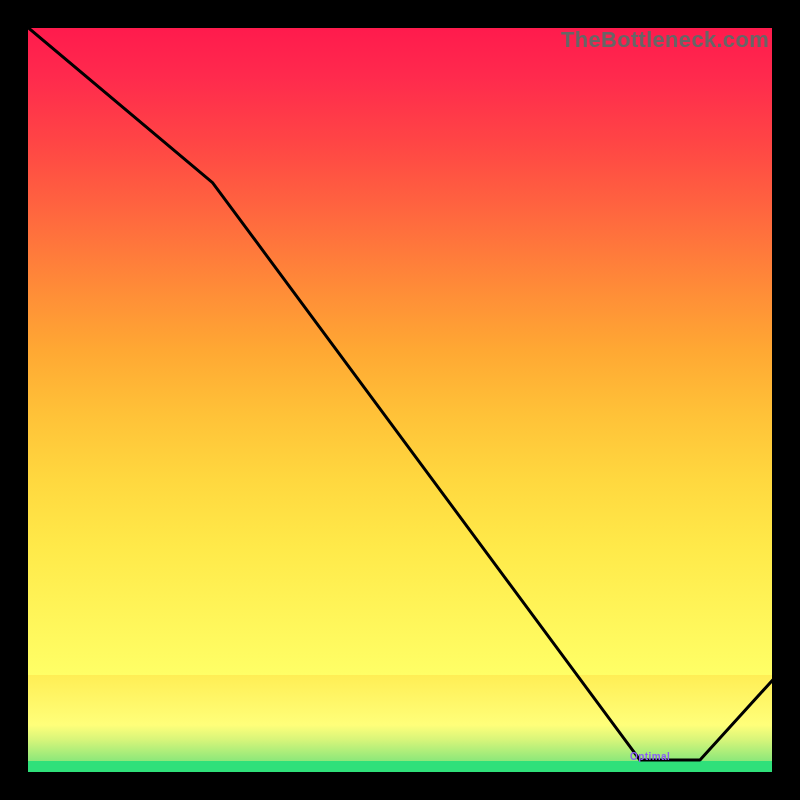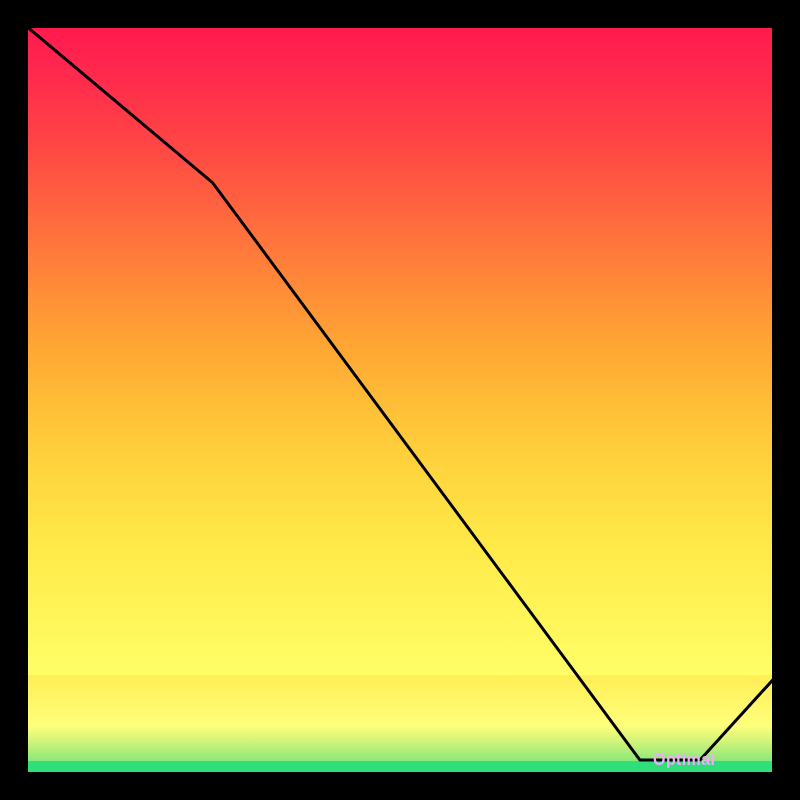--- a/index.html
+++ b/index.html
@@ -63,44 +63,44 @@
   svg.curve {
     position: absolute;
     left: 0;
     top: 0;
     width: 100%;
     height: 100%;
     z-index: 3;
   }
   .baseline-label {
     position: absolute;
-    color: #f0abfc;
-    font-size: 16px;
+    color: #8b5cf6;
+    font-size: 10px;
     font-weight: 700;
     letter-spacing: 0.4px;
     z-index: 4;
     white-space: nowrap;
-    margin-left: 23px;
   }
   
   .border-overlay {
     position: absolute;
     left: 0; top: 0; width: 100%; height: 100%;
     box-sizing: border-box;
     border: 3.5px solid #000;
     pointer-events: none;
     z-index: 6;
   }
 </style>
 </head>
 <body>
 
 <div class="frame">
   <div class="plot"></div>
 
+  <div class="watermark">TheBottleneck.com</div>
 
   <svg class="curve" viewBox="0 0 756 756" preserveAspectRatio="none">
     <path id="curve-path" fill="none" stroke="#000" stroke-width="3" stroke-linejoin="round" stroke-linecap="round" d="M0.0 0.0 L189.0 158.8 L619.9 740.9 L680.4 740.9 L756.0 657.7"></path>
   </svg>
 
   <div class="baseline-label" style="left: 605.04px; top: 726.32px;">Optimal</div>
 
   <div class="border-overlay"></div>
 </div>
 

